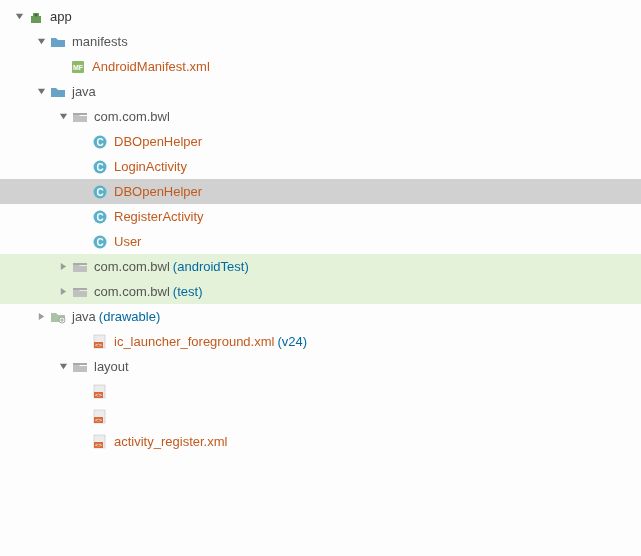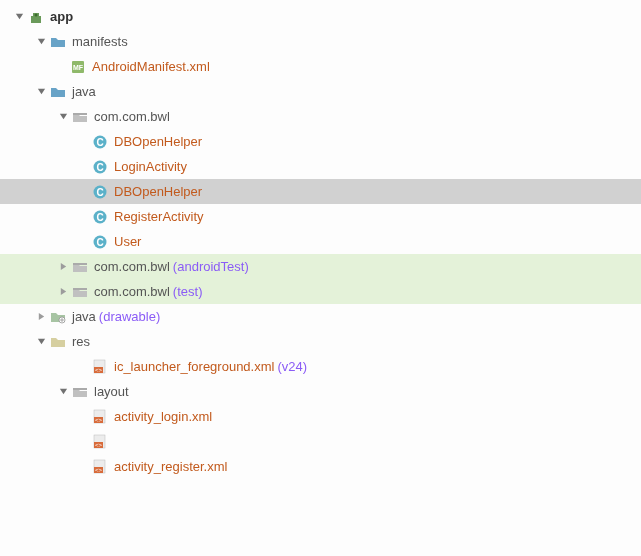--- a/index.html
+++ b/index.html
@@ -6,23 +6,23 @@
     body { font-family: "Segoe UI", Arial, sans-serif; font-size: 13px; color: #555; background: #fdfdfd; width: 641px; height: 556px; overflow: hidden; }
     .tree { padding: 4px 0; }
     .row { display: flex; align-items: center; height: 25px; white-space: nowrap; position: relative; }
     .row.selected { background: #d1d1d1; }
     .row.highlight-green { background: #e4f2d9; }
     .row .indent { display: inline-block; flex-shrink: 0; }
     .chevron { width: 10px; height: 10px; margin-right: 4px; display: inline-flex; align-items: center; justify-content: center; flex-shrink: 0; }
     .chevron svg { display: block; }
     .icon { width: 16px; height: 16px; margin-right: 6px; display: inline-flex; align-items: center; justify-content: center; flex-shrink: 0; }
     .label { color: #555; }
-    .label.bold { font-weight: bold; color: #333; }
+    .label.bold { font-weight: normal; color: #333; }
     .label.link { color: #c25a1d; }
-    .suffix { color: #8b5cf6; margin-left: 3px; }
+    .suffix { color: #0369a1; margin-left: 3px; }
   </style>
 </head>
 <body>
 
 <div class="tree">
 
   <div class="row">
     <span class="indent" style="width:14px"></span>
     <span class="chevron">
         <svg width="9" height="9" viewBox="0 0 10 10">
@@ -196,34 +196,20 @@
         <svg width="16" height="16">
           <path d="M1 4 L6 4 L8 6 L15 6 L15 13 L1 13 Z" fill="#a7c4a3"></path>
           <circle cx="12" cy="11" r="3" fill="#fff" stroke="#888" stroke-width="0.7"></circle>
           <path d="M12 9 L12 13 M10 11 L14 11" stroke="#888" stroke-width="0.7"></path>
         </svg>
       </span>
     <span class="label">java</span>
     <span class="suffix">(drawable)</span>
   </div>
 
-  <div class="row">
-    <span class="indent" style="width:36px"></span>
-    <span class="chevron">
-        <svg width="9" height="9" viewBox="0 0 10 10">
-          <path d="M1 2 L9 2 L5 8 Z" fill="#717171"></path>
-        </svg>
-      </span>
-    <span class="icon">
-        <svg width="16" height="16">
-          <path d="M1 4 L6 4 L8 6 L15 6 L15 13 L1 13 Z" fill="#d6cfa0"></path>
-        </svg>
-      </span>
-    <span class="label">res</span>
-  </div>
 
 
 
   <div class="row">
     <span class="indent" style="width:92px"></span>
     <span class="icon">
         <svg width="16" height="16">
           <rect x="2" y="1" width="11" height="13" fill="#ececec" stroke="#bbb" stroke-width="0.5"></rect>
           <rect x="2" y="8" width="9" height="6" fill="#d86b3a"></rect>
           <text x="6.5" y="13" font-size="6" fill="#fff" text-anchor="middle">&lt;&gt;</text>
@@ -251,21 +237,20 @@
 
   <div class="row">
     <span class="indent" style="width:92px"></span>
     <span class="icon">
         <svg width="16" height="16">
           <rect x="2" y="1" width="11" height="13" fill="#ececec" stroke="#bbb" stroke-width="0.5"></rect>
           <rect x="2" y="8" width="9" height="6" fill="#d86b3a"></rect>
           <text x="6.5" y="13" font-size="6" fill="#fff" text-anchor="middle">&lt;&gt;</text>
         </svg>
       </span>
-    <span class="label link">activity_login.xml</span>
   </div>
 
   <div class="row">
     <span class="indent" style="width:92px"></span>
     <span class="icon">
         <svg width="16" height="16">
           <rect x="2" y="1" width="11" height="13" fill="#ececec" stroke="#bbb" stroke-width="0.5"></rect>
           <rect x="2" y="8" width="9" height="6" fill="#d86b3a"></rect>
           <text x="6.5" y="13" font-size="6" fill="#fff" text-anchor="middle">&lt;&gt;</text>
         </svg>

